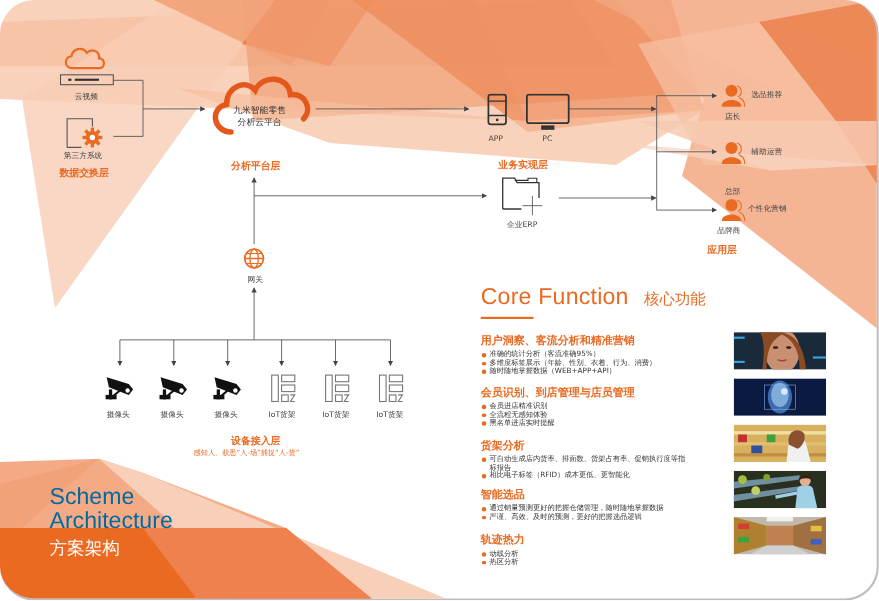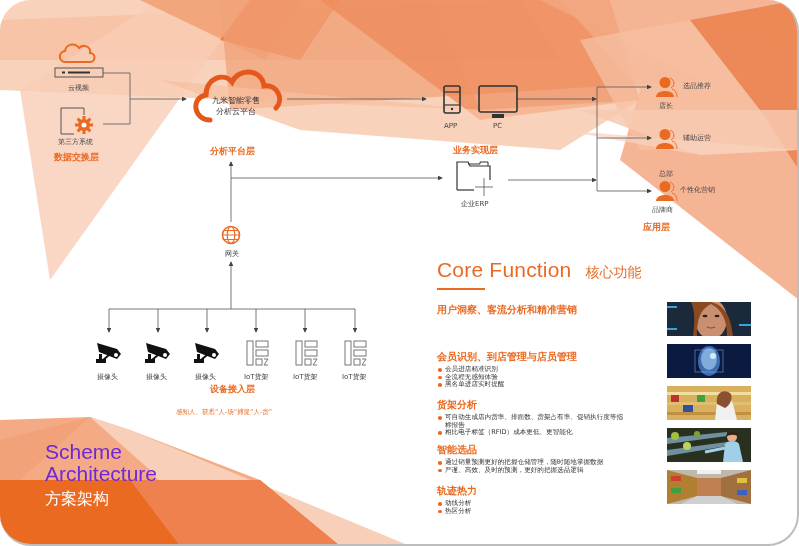--- a/index.html
+++ b/index.html
@@ -13,21 +13,21 @@
   .core-title{font-family:"Liberation Sans",sans-serif;font-size:21px;color:#ea6a22;white-space:nowrap;letter-spacing:0.2px;}
   .core-cn{font-size:14px;color:#ea6a22;margin-left:14px;}
   .core-underline{width:48px;height:2px;background:#ea6a22;}
   .sec{position:absolute;left:437px;}
   .sec-title{font-size:10px;color:#ea6a22;font-weight:bold;white-space:nowrap;margin-bottom:2px;}
   .sec ul{margin:0;padding:0;list-style:none;}
   .sec li{font-size:6.6px;line-height:7.6px;color:#333;white-space:nowrap;position:relative;padding-left:8px;}
   .sec li::before{content:"";position:absolute;left:1px;top:2.3px;width:3.5px;height:3.5px;border-radius:50%;background:#ea6a22;}
   .sec li.wrap{white-space:normal;width:180px;}
   .thumb{position:absolute;left:667px;width:84px;height:34px;}
-  .scheme{font-family:"Liberation Sans",sans-serif;font-size:21px;line-height:22px;color:#6d28d9;}
+  .scheme{font-family:"Liberation Sans",sans-serif;font-size:21px;line-height:22px;color:#0369a1;}
   .scheme-cn{font-size:16px;color:#fff;}
 </style>
 </head>
 <body>
 
 <div class="page">
 
   <svg class="bg" width="799" height="546">
     <g>
       <polygon points="0,0 430,0 480,110 0,90" fill="#f8cdb5" opacity="0.9"></polygon>
@@ -262,30 +262,35 @@
       </svg>
     </div>
   </div>
   <div class="abs lbl" style="left:97px;top:372px;">摄像头</div>
   <div class="abs lbl" style="left:146px;top:372px;">摄像头</div>
   <div class="abs lbl" style="left:195px;top:372px;">摄像头</div>
   <div class="abs lbl" style="left:244px;top:372px;">IoT货架</div>
   <div class="abs lbl" style="left:293px;top:372px;">IoT货架</div>
   <div class="abs lbl" style="left:342px;top:372px;">IoT货架</div>
 
-  <div class="abs layer" style="left:210px;top:383px;">设备接入层</div>
+  <div class="abs layer" style="left:210px;top:395px;">设备接入层</div>
   <div class="abs lbl" style="left:176px;top:408px;color:#ea6a22;font-size:6.5px;">感知人、获悉“人-场”捕捉“人-货”</div>
 
   <div class="abs" style="left:437px;top:258px;">
     <span class="core-title">Core Function</span><span class="core-cn">核心功能</span>
     <div class="core-underline" style="margin-top:6px;"></div>
   </div>
 
   <div class="sec" style="top:303px;">
     <div class="sec-title">用户洞察、客流分析和精准营销</div>
+    <ul>
+      <li>准确的统计分析（客流准确95%）</li>
+      <li>多维度标签展示（年龄、性别、衣着、行为、消费）</li>
+      <li>随时随地掌握数据（WEB+APP+API）</li>
+    </ul>
   </div>
 
   <div class="sec" style="top:350px;">
     <div class="sec-title">会员识别、到店管理与店员管理</div>
     <ul>
       <li>会员进店精准识别</li>
       <li>全流程无感知体验</li>
       <li>黑名单进店实时提醒</li>
     </ul>
   </div>

